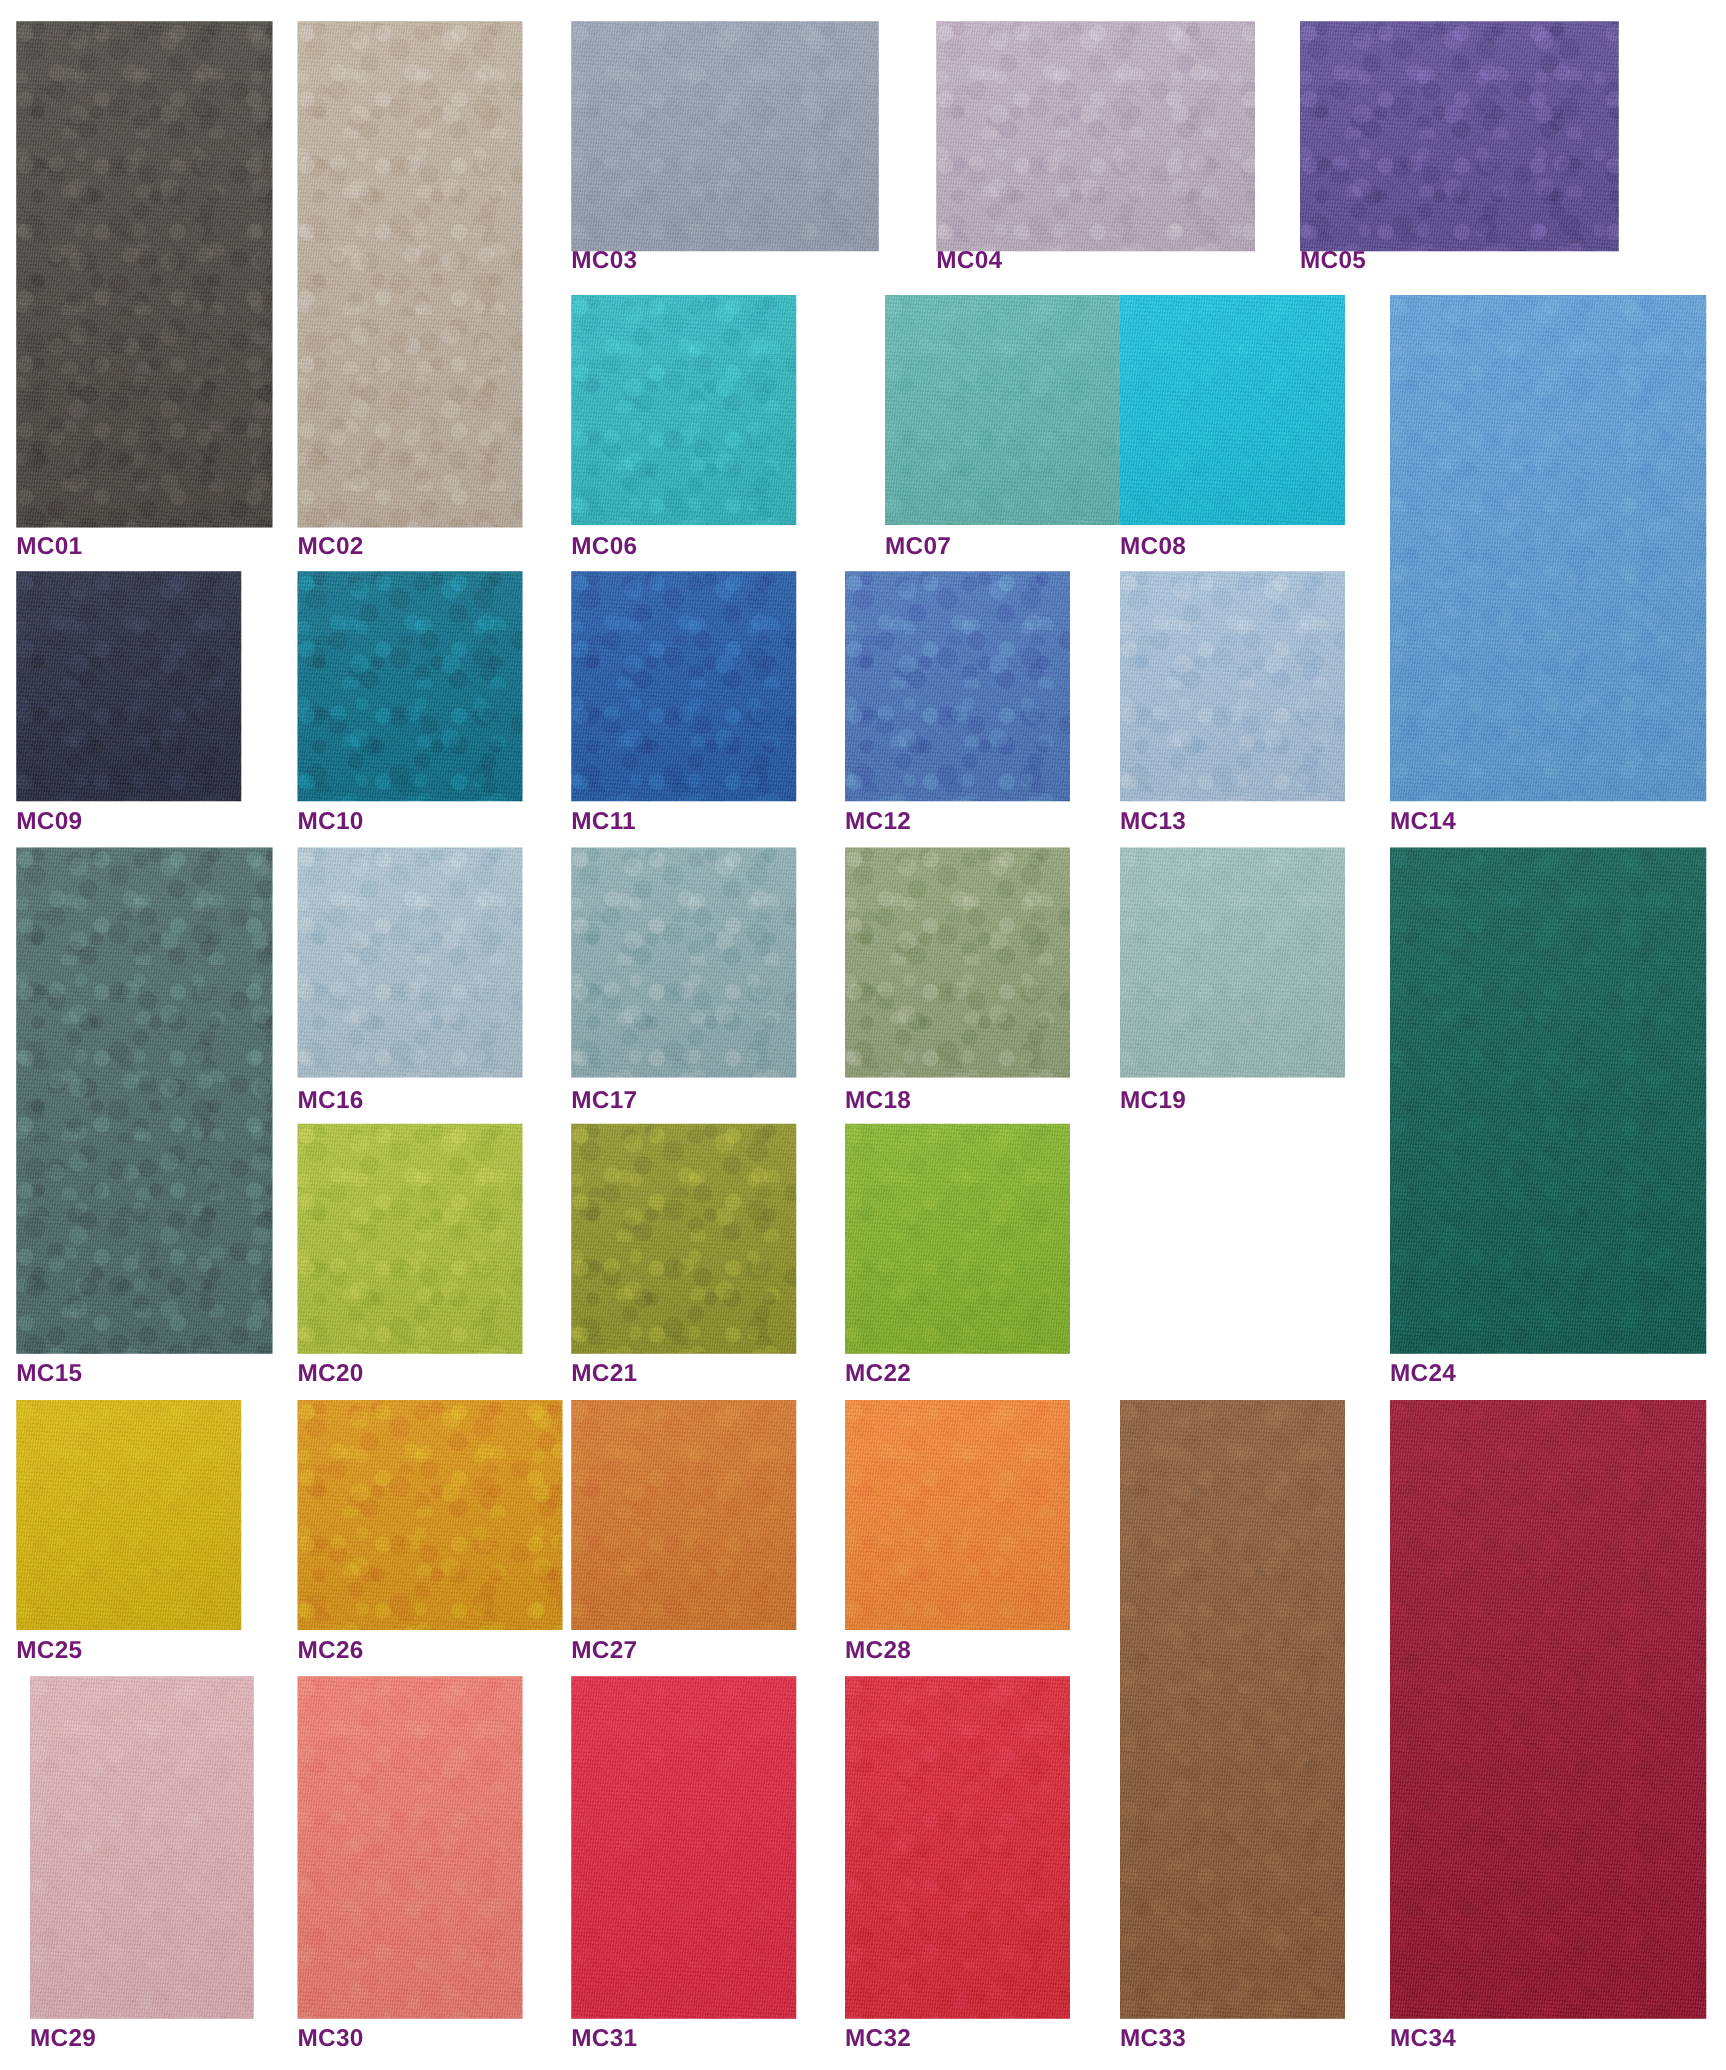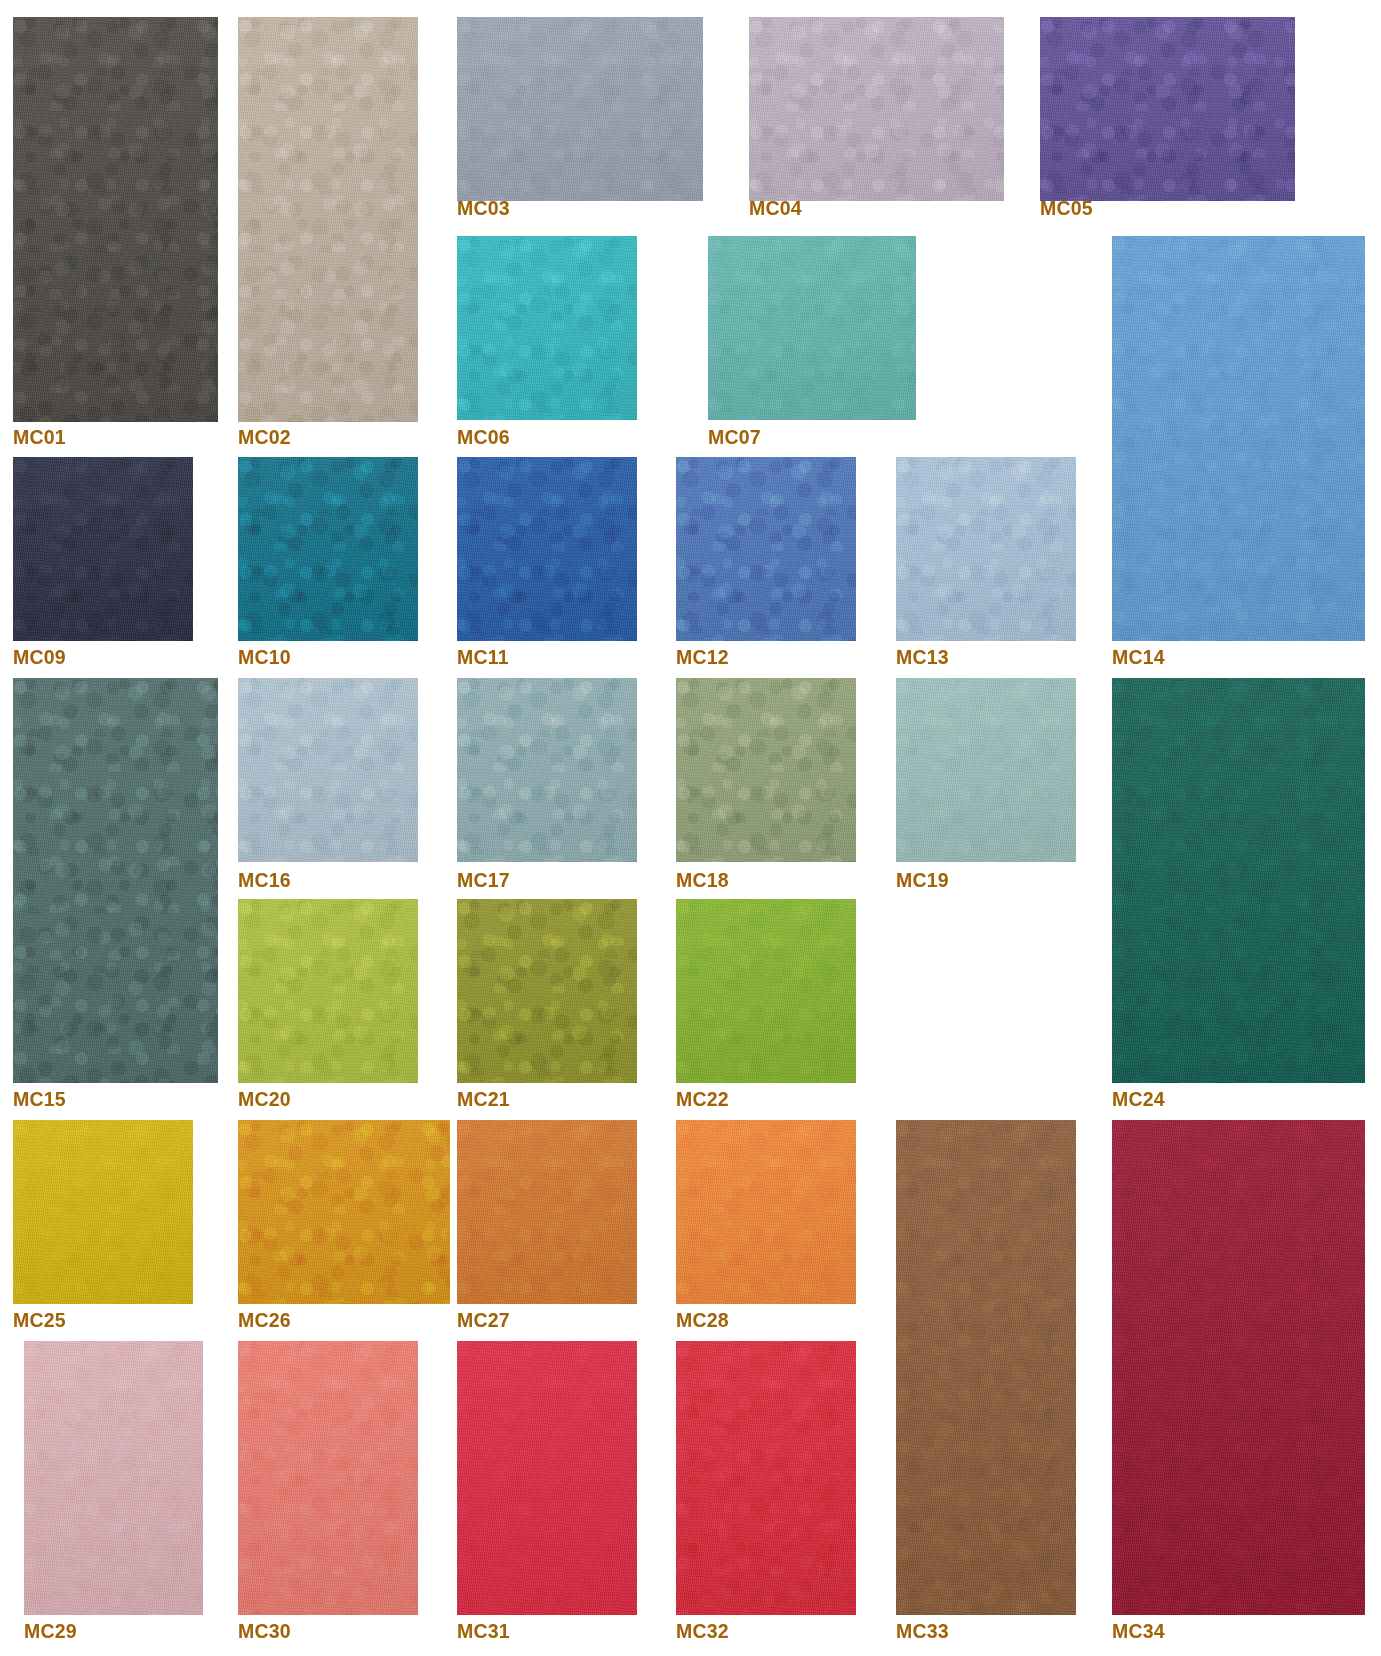--- a/index.html
+++ b/index.html
@@ -50,21 +50,21 @@
     pointer-events:none;
   }
   .swatch.coarse::before{opacity:1;}
   .swatch.smooth::before{opacity:.38;}
 
   .label{
     position:absolute;left:0;
     font-size:19.5px;
     font-weight:700;
     letter-spacing:.2px;
-    color:#a16207;
+    color:#701a75;
     white-space:nowrap;
     line-height:1;
   }
 </style>
 </head>
 <body>
 
 <div id="board">
     <div class="cell" style="left: 13px; top: 17px; width: 205px; height: 435px;">
       <div class="swatch coarse" style="height: 405px; background-color: rgb(74, 71, 65);"></div>
@@ -87,20 +87,24 @@
       <div class="label" style="top: 182px;">MC05</div>
     </div>
     <div class="cell" style="left: 457px; top: 236px; width: 180px; height: 216px;">
       <div class="swatch coarse" style="height: 184px; background-color: rgb(47, 185, 195);"></div>
       <div class="label" style="top: 192px;">MC06</div>
     </div>
     <div class="cell" style="left: 708px; top: 236px; width: 208px; height: 216px;">
       <div class="swatch smooth" style="height: 184px; background-color: rgb(97, 184, 176);"></div>
       <div class="label" style="top: 192px;">MC07</div>
     </div>
+    <div class="cell" style="left: 896px; top: 236px; width: 180px; height: 216px;">
+      <div class="swatch smooth" style="height: 184px; background-color: rgb(23, 192, 222);"></div>
+      <div class="label" style="top: 192px;">MC08</div>
+    </div>
     <div class="cell" style="left: 1112px; top: 236px; width: 253px; height: 436px;">
       <div class="swatch smooth" style="height: 405px; background-color: rgb(95, 158, 216);"></div>
       <div class="label" style="top: 412px;">MC14</div>
     </div>
     <div class="cell" style="left: 13px; top: 457px; width: 180px; height: 215px;">
       <div class="swatch coarse" style="height: 184px; background-color: rgb(38, 42, 64);"></div>
       <div class="label" style="top: 191px;">MC09</div>
     </div>
     <div class="cell" style="left: 238px; top: 457px; width: 180px; height: 215px;">
       <div class="swatch coarse" style="height: 184px; background-color: rgb(11, 111, 136);"></div>

